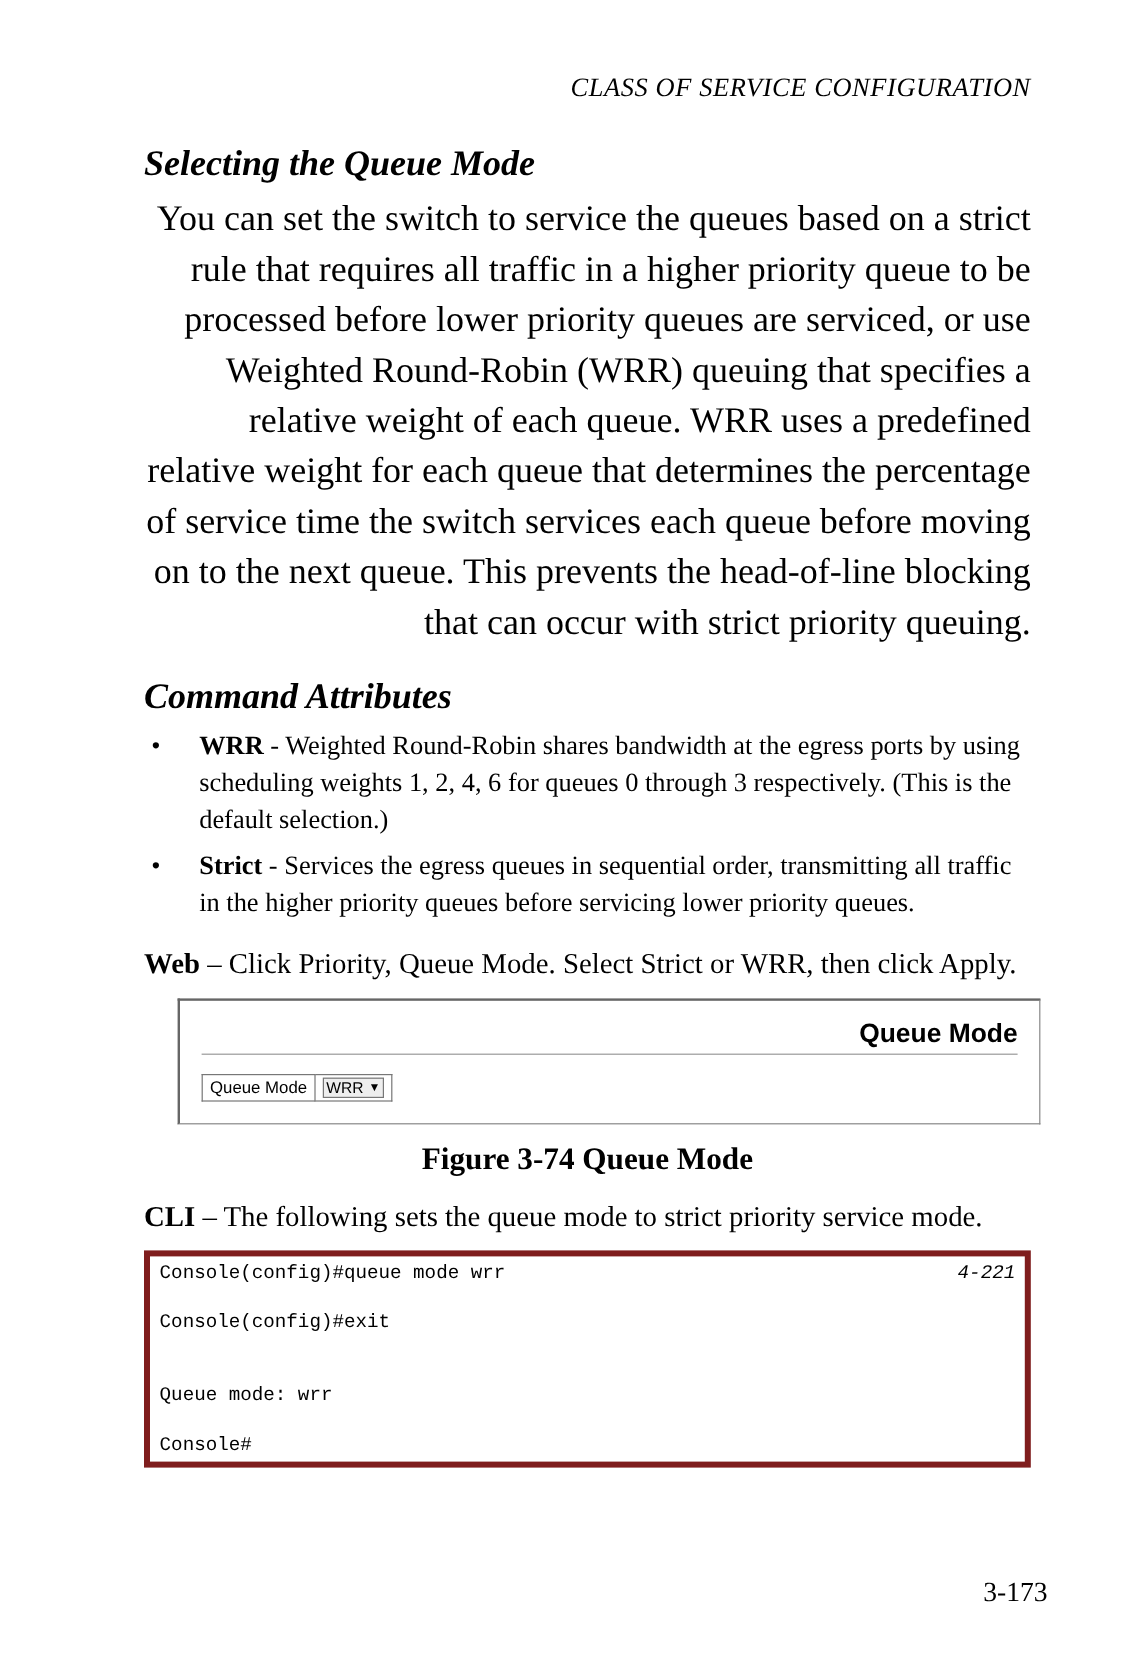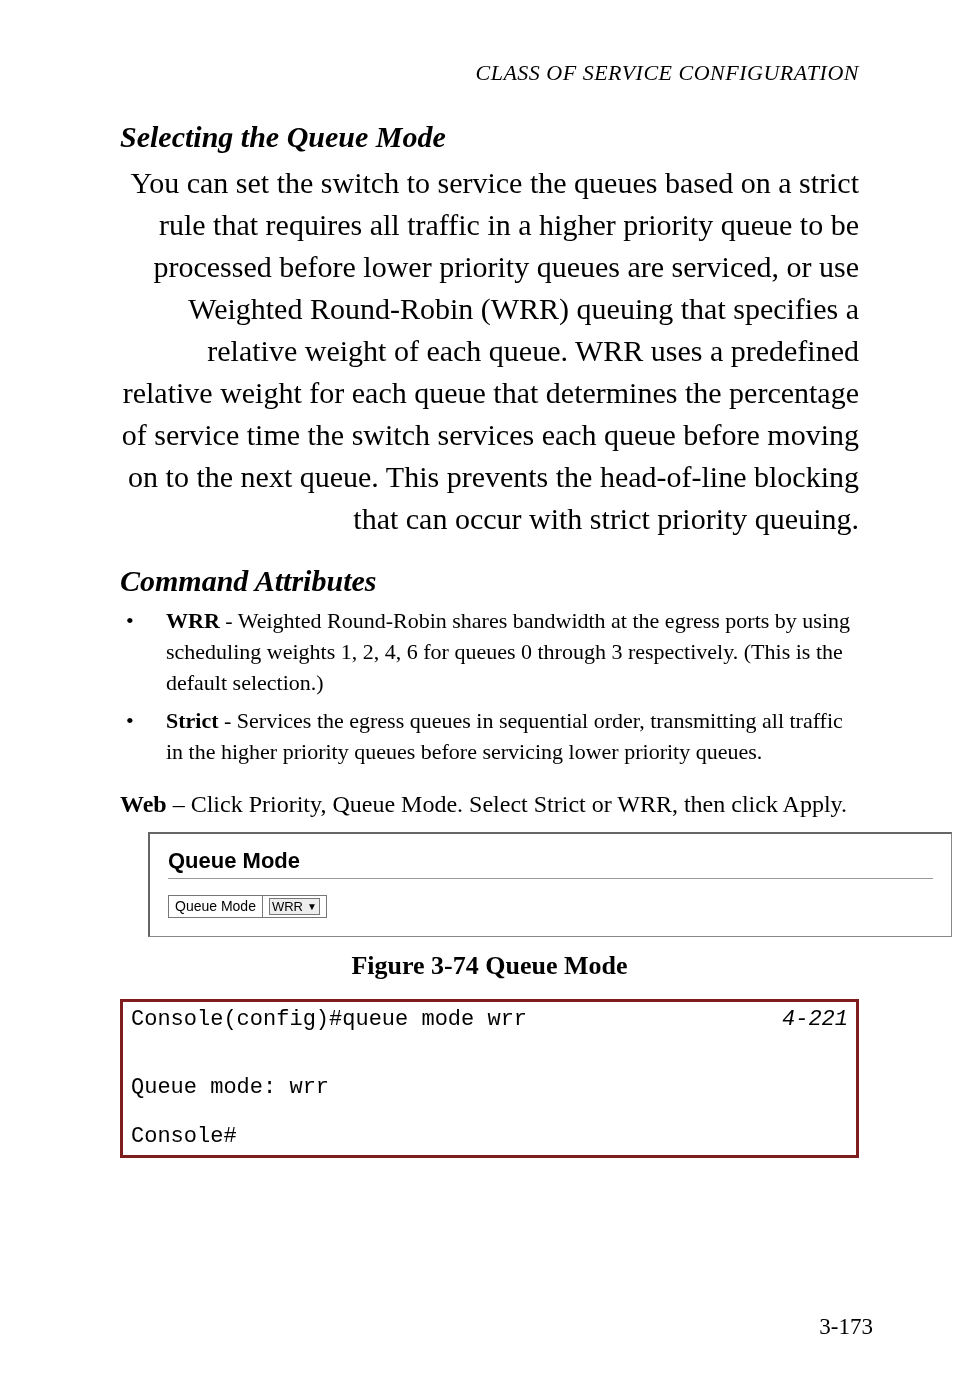--- a/index.html
+++ b/index.html
@@ -68,22 +68,23 @@
   }
   .web-label, .cli-label {
     font-weight: bold;
   }
   .screenshot {
     border: 1px solid #888;
     border-top: 2px solid #666;
     border-left: 2px solid #666;
     background: #fff;
     margin: 8px 0 10px 28px;
-    width: 804px;
+    width: 719px;
     box-sizing: border-box;
+    text-align: right;
   }
   .screenshot-inner {
     padding: 14px 18px 18px 18px;
   }
   .qm-title {
     font-family: Arial, Helvetica, sans-serif;
     font-weight: bold;
     font-size: 22px;
     margin-bottom: 4px;
     color: #000;
@@ -116,23 +117,23 @@
   .qm-select .caret {
     font-size: 10px;
   }
   .figure-caption {
     text-align: center;
     font-weight: bold;
     font-size: 26px;
     margin: 14px 0 18px 0;
   }
   .code-block {
-    border: 3px solid #7f1d1d;
+    border: 5px solid #7f1d1d;
     font-family: "Courier New", Courier, monospace;
-    font-size: 22px;
+    font-size: 16px;
     line-height: 1.3;
     padding: 4px 8px;
     white-space: pre;
     margin: 4px 0 0 0;
     display: flex;
     flex-direction: column;
     gap: 20px;
   }
   .code-row {
     display: flex;
@@ -193,27 +194,33 @@
             </span>
           </td>
         </tr>
       </tbody>
         </table>
     </div>
   </div>
 
   <div class="figure-caption">Figure 3-74  Queue Mode</div>
 
+  <div class="cli-line">
+    <span class="cli-label">CLI</span><span> – The following sets the queue mode to strict priority service mode.</span>
+  </div>
 
   <div class="code-block">
     <div class="code-row">
       <span>Console(config)#queue mode wrr</span>
       <span class="code-ref">4-221</span>
     </div>
     <div class="code-row">
+      <span>Console(config)#exit</span>
+    </div>
+    <div class="code-row">
       <span></span>
     </div>
     <div class="code-row">
       <span>Queue mode: wrr</span>
     </div>
     <div class="code-row">
       <span>Console#</span>
     </div>
   </div>
 </div>

